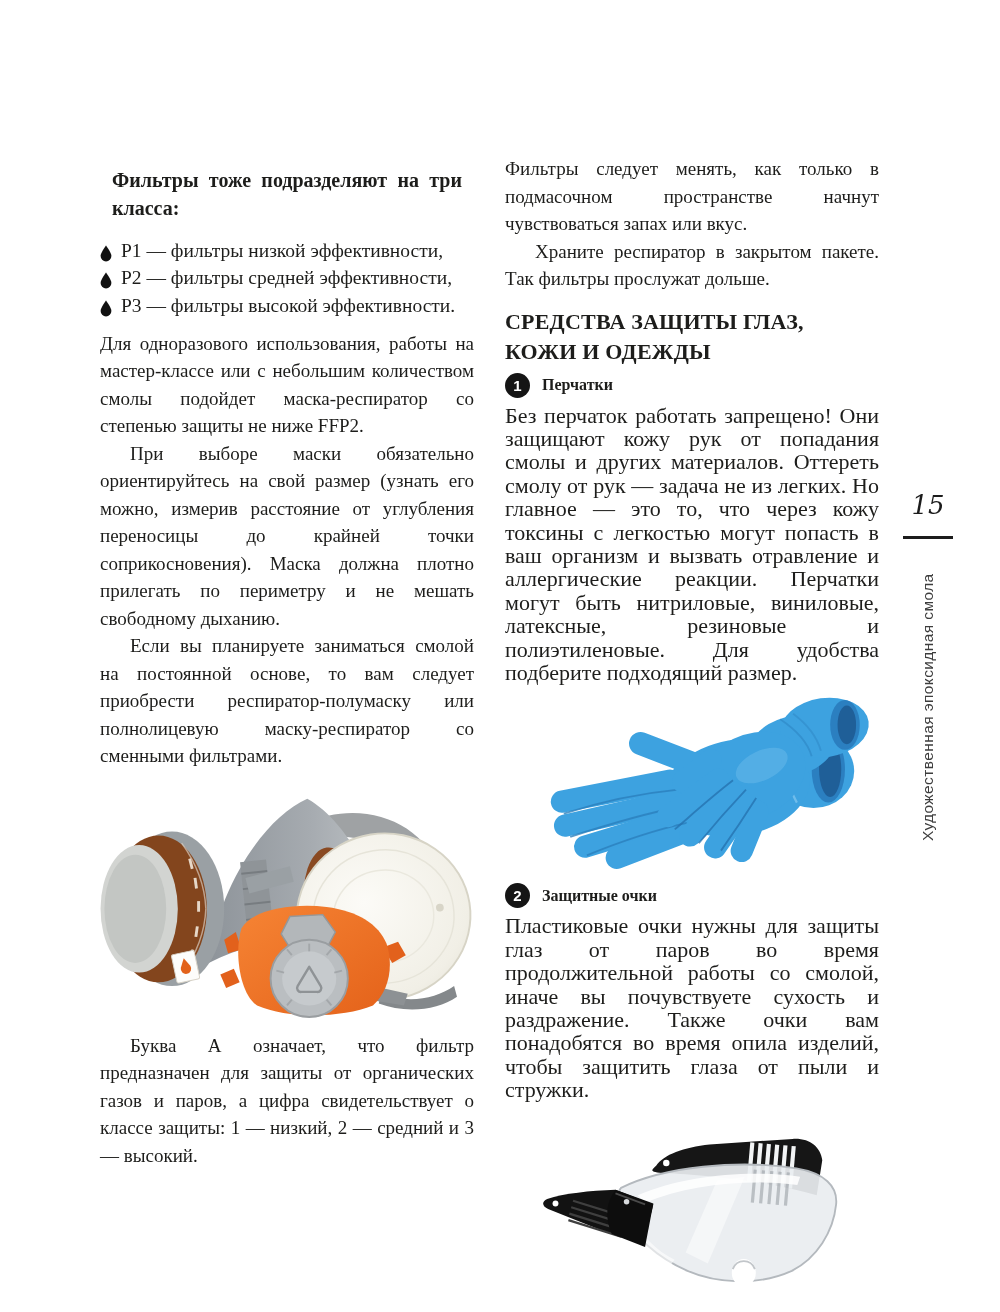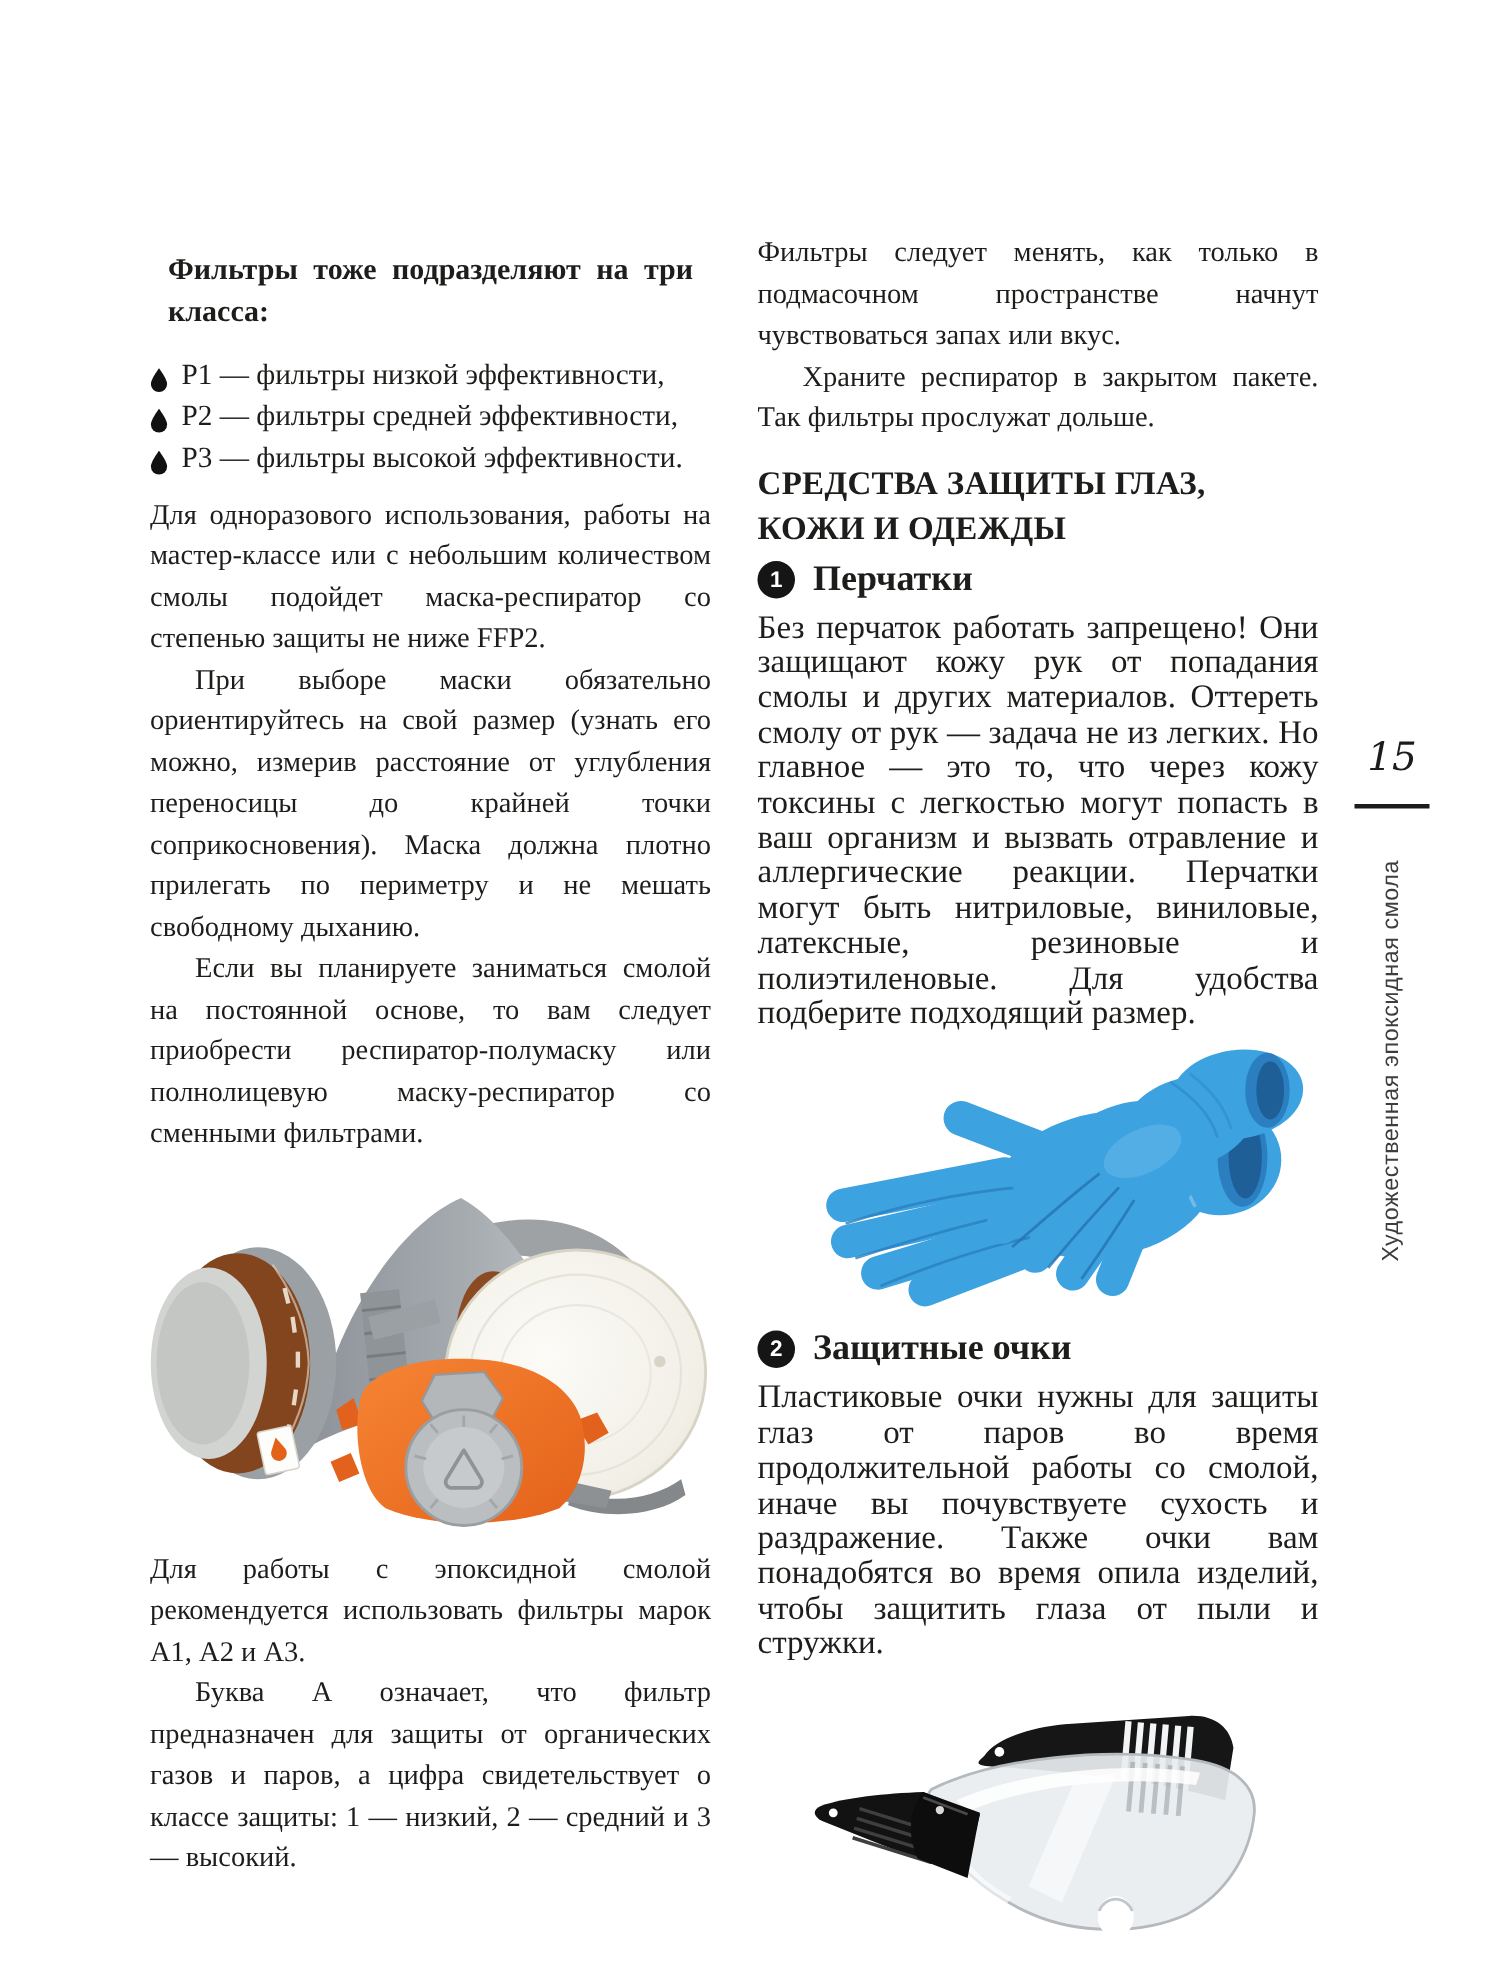--- a/index.html
+++ b/index.html
@@ -14,21 +14,21 @@
   .gap-top{margin-top:13px;}
   .lead-bold{margin:12px;font-size:20px;line-height:27.5px;font-weight:bold;text-align:justify;}
   .bullets{margin:0;padding:0;}
   .bullet-row{display:flex;align-items:flex-end;height:27.5px;font-size:19.5px;}
   .bullet-row .drop{flex:0 0 auto;margin-right:9px;display:flex;align-items:center;}
   .section-heading{margin:14px 0 6px 0;font-size:22px;line-height:30px;font-weight:bold;letter-spacing:0.2px;}
   .item-head{display:flex;align-items:center;margin:4px 0 6px 0;}
   .badge{flex:0 0 auto;width:25px;height:25px;border-radius:50%;background:#151515;color:#ffffff;
          display:flex;align-items:center;justify-content:center;
          font-family:"Liberation Sans", sans-serif;font-size:15px;font-weight:bold;}
-  .item-title{margin-left:12px;font-size:24px;font-weight:bold;}
+  .item-title{margin-left:12px;font-size:16px;font-weight:bold;}
   figure{margin:0;padding:0;}
   .fig-respirator{margin:-8px 0 10px -6px;}
   .fig-gloves{margin:2px 0 8px 0;}
   .fig-glasses{margin:12px 0 0 2px;}
   .pagenum{position:absolute;left:903px;top:490px;width:50px;text-align:center;
            font-family:"DejaVu Serif", serif;font-style:italic;font-size:26px;line-height:30px;
            color:#1c1c1c;border-bottom:3px solid #1c1c1c;padding-bottom:16px;}
   .vertical-title{position:absolute;left:919px;top:841px;transform:rotate(-90deg);transform-origin:0 0;
            white-space:nowrap;font-family:"Liberation Sans", sans-serif;font-size:15.5px;
            letter-spacing:0.4px;color:#3d3d3d;}
@@ -147,21 +147,20 @@
             <path d="M239,194 L234,200"></path>
           <path d="M182,216 L190,218"></path>
             <path d="M250,216 L242,218"></path>
           <path d="M193,252 L198,246"></path>
             <path d="M239,252 L234,246"></path>
         </g>
         <path d="M216,212 l-12,20 a4,4 0 0 0 4,6 l16,0 a4,4 0 0 0 4,-6 Z" fill="none" stroke="#8f9396" stroke-width="2.5" stroke-linejoin="round"></path>
       </svg>
     </figure>
 
-    <p class="para">Для работы с эпоксидной смолой рекомендуется использовать фильтры марок А1, А2 и А3.</p>
 
     <p class="para indent">Буква А означает, что фильтр предназначен для защиты от органических газов и паров, а цифра свидетельствует о классе защиты: 1 — низкий, 2 — средний и 3 — высокий.</p>
   </div>
 
   <div class="col col-right">
 
     <p class="para">Фильтры следует менять, как только в подмасочном пространстве начнут чувствоваться запах или вкус.</p>
 
     <p class="para indent">Храните респиратор в закрытом пакете. Так фильтры прослужат дольше.</p>
 

